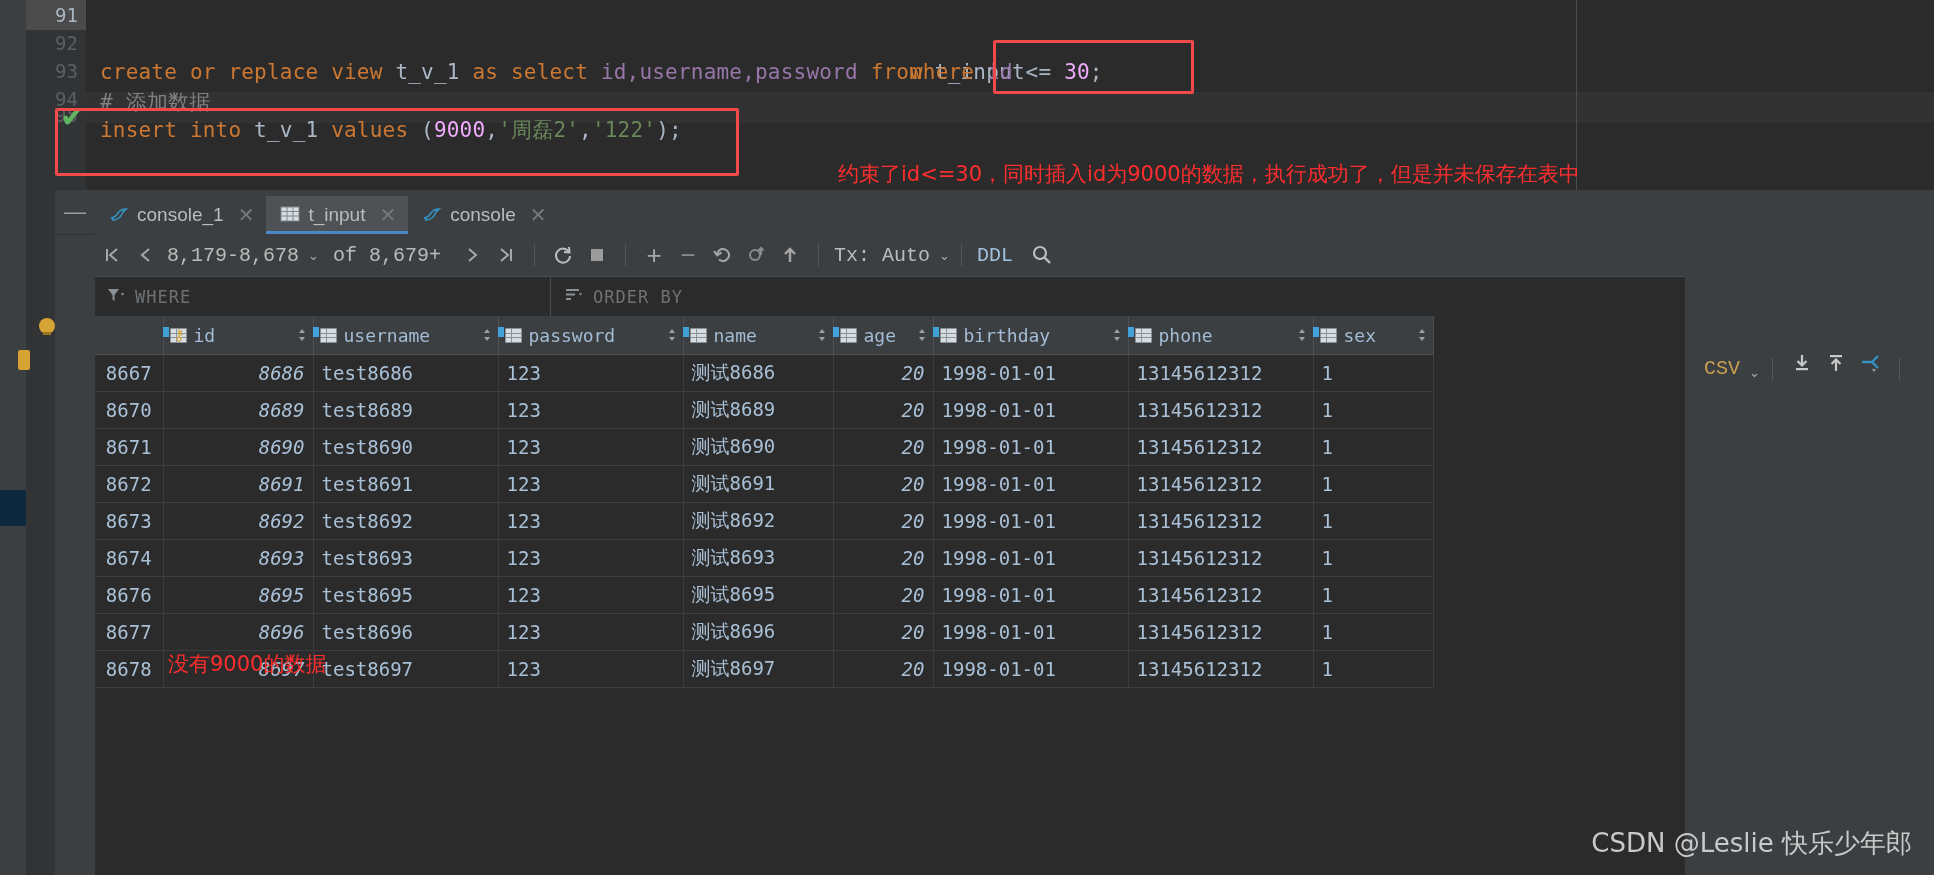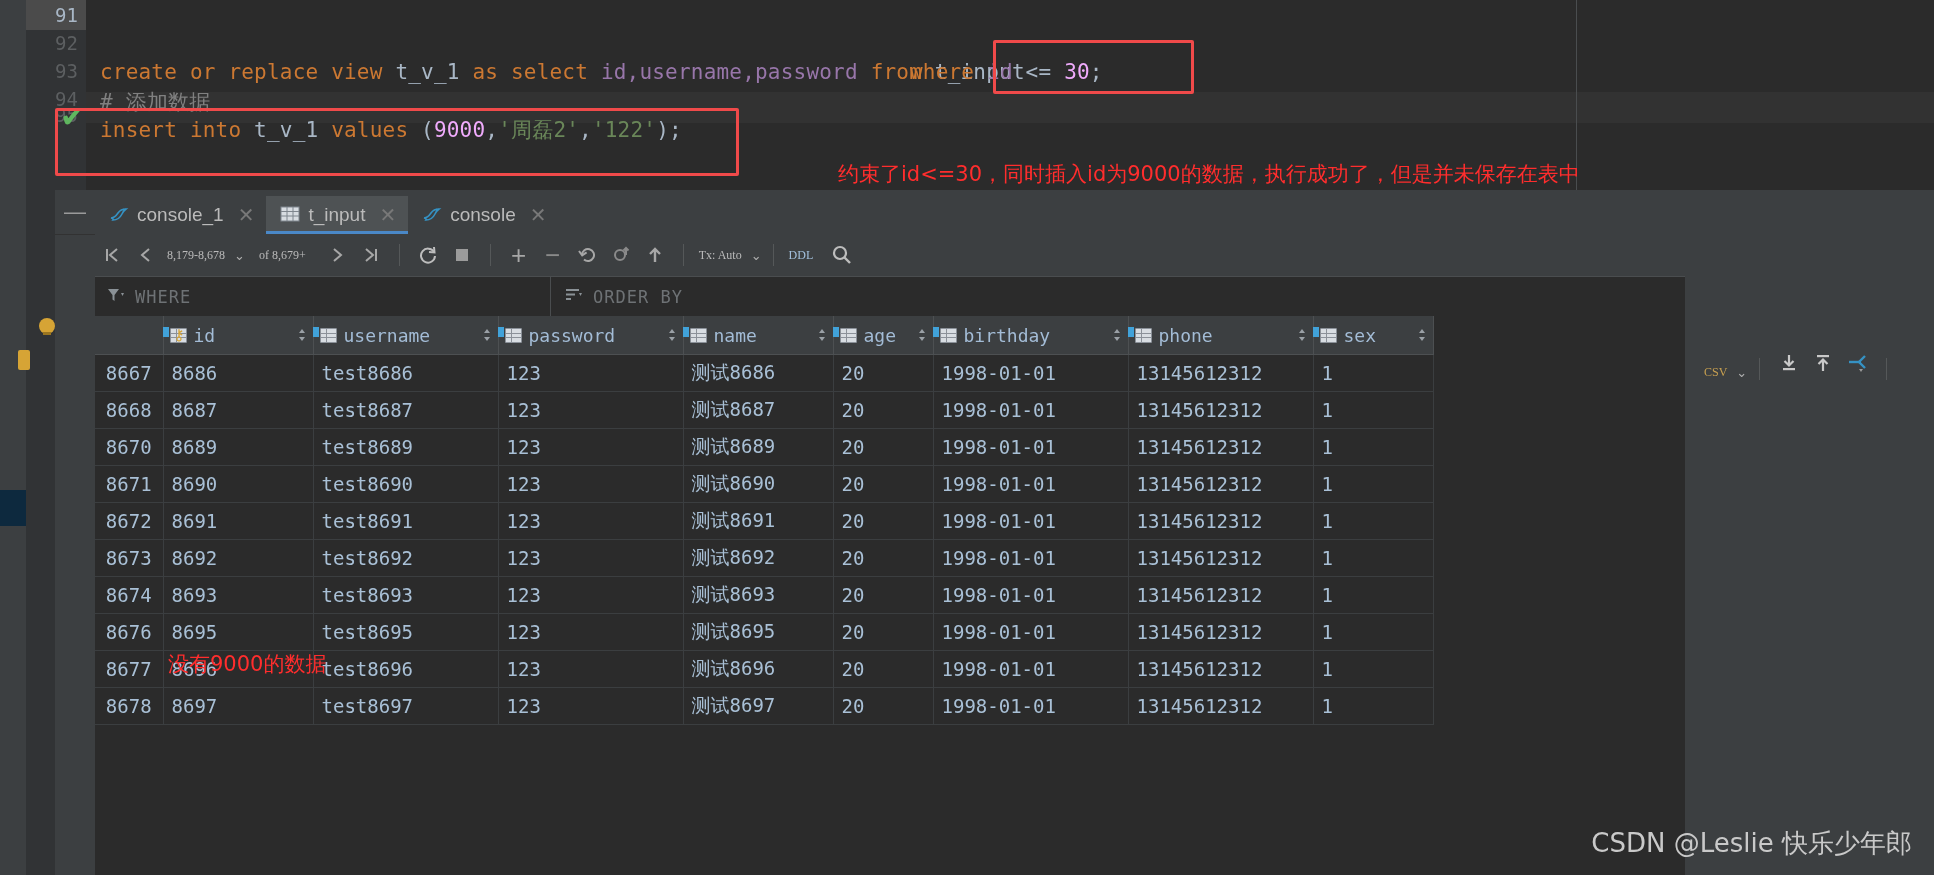--- a/index.html
+++ b/index.html
@@ -97,22 +97,22 @@
   
   #toolbar{
     position:absolute;left:40px;top:44px;width:1590px;height:42px;
     display:flex;align-items:center;gap:0;background:#3c3f41;
   }
   .tb-btn{
     width:34px;height:34px;display:flex;align-items:center;justify-content:center;
     color:#a7a7a7;font-size:20px;
   }
   .tb-sep{width:1px;height:22px;background:#555859;margin:0 11px;}
-  .tb-txt{font-size:12px;color:#bbbbbb;padding:0 4px;white-space:nowrap;
-          font-family:Liberation Serif, serif;}
+  .tb-txt{font-size:20px;color:#bbbbbb;padding:0 4px;white-space:nowrap;
+          font-family:Liberation Mono, monospace;}
   .tb-txt.link{color:#a3c0dd;}
   .caret-dn{font-size:13px;color:#b0b0b0;margin-left:5px;}
 
   
   #filterbar{
     position:absolute;left:40px;top:86px;width:1590px;height:40px;
     background:#2b2b2b;display:flex;align-items:center;border-top:1px solid #4a4d4f;
   }
   .fb-label{
     font-family:"DejaVu Sans Mono","Liberation Mono",monospace;
@@ -140,21 +140,21 @@
     height:36px;color:#a9c0d6;
     font-family:"DejaVu Sans Mono","Liberation Mono",monospace;
     font-size:19px;padding:0 8px;white-space:nowrap;
     border-right:1px solid #3b3e40;border-bottom:1px solid #3b3e40;
     background:#2b2b2b;
   }
   td.rownum{
     background:#313335;color:#9aa7b4;text-align:center;padding-right:12px;
     border-right:1px solid #4d5052;
   }
-  td.numeric{text-align:left;}
+  td.numeric{text-align:right;font-style:italic;}
   td.cjk{font-family:"DejaVu Sans","Liberation Sans",sans-serif;font-size:19px;}
 
   
   .colicon{
     width:17px;height:15px;display:inline-block;position:relative;flex:0 0 auto;
     background:#d8dde2;border:1px solid #8b9199;box-sizing:border-box;border-radius:1px;
   }
   .colicon::before{
     content:"";position:absolute;left:0;top:4px;width:100%;height:1px;background:#8b9199;
     box-shadow:0 4px 0 0 #8b9199;
@@ -513,31 +513,20 @@
             <td class="numeric">8686</td>
             <td>test8686</td>
             <td>123</td>
             <td class="cjk">测试8686</td>
             <td class="numeric">20</td>
             <td>1998-01-01</td>
             <td>13145612312</td>
             <td>1</td>
           </tr>
           <tr>
-            <td class="rownum">8668</td>
-            <td class="numeric">8687</td>
-            <td>test8687</td>
-            <td>123</td>
-            <td class="cjk">测试8687</td>
-            <td class="numeric">20</td>
-            <td>1998-01-01</td>
-            <td>13145612312</td>
-            <td>1</td>
-          </tr>
-          <tr>
             <td class="rownum">8670</td>
             <td class="numeric">8689</td>
             <td>test8689</td>
             <td>123</td>
             <td class="cjk">测试8689</td>
             <td class="numeric">20</td>
             <td>1998-01-01</td>
             <td>13145612312</td>
             <td>1</td>
           </tr>

